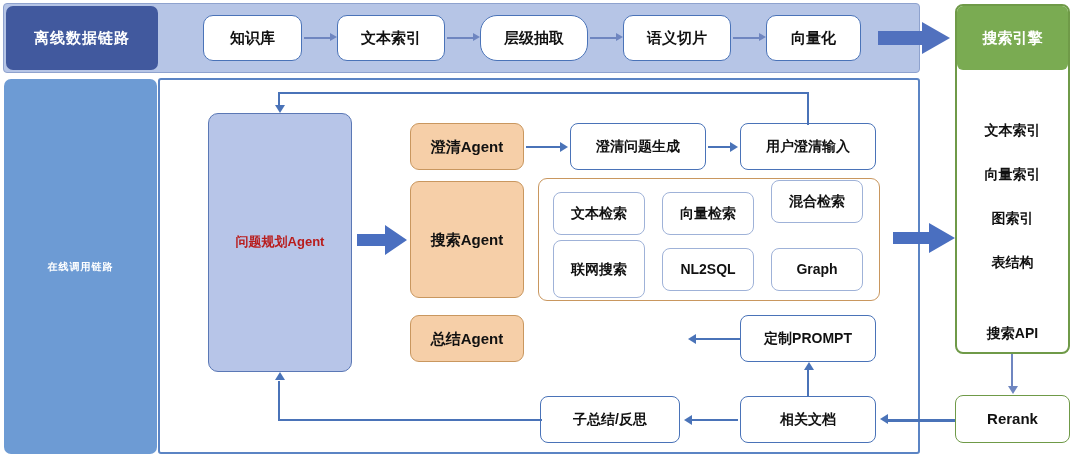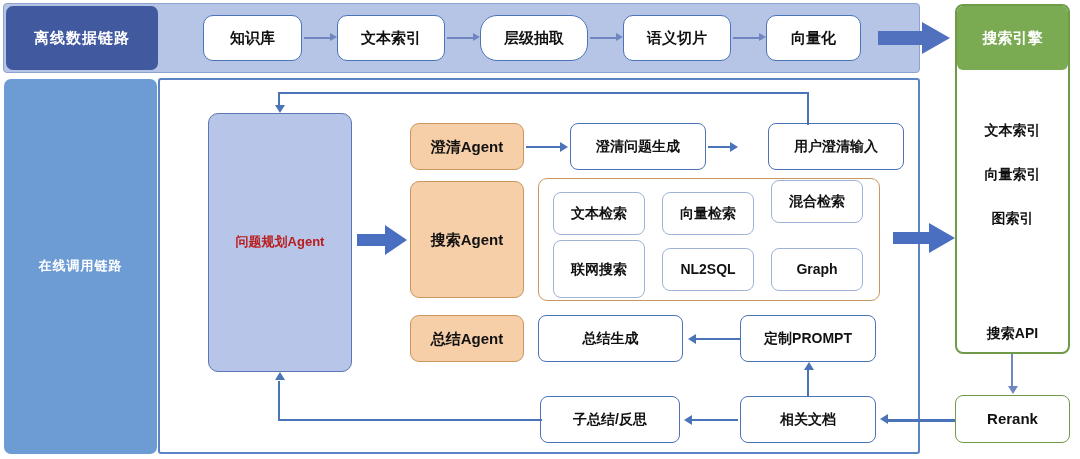--- a/index.html
+++ b/index.html
@@ -31,21 +31,21 @@
     left:6px;top:6px;width:152px;height:64px;
     background:#41599e;
     border-radius:7px;
     color:#ffffff;font-weight:bold;font-size:15px;
     letter-spacing:1px;
   }
   .online-label{
     left:4px;top:79px;width:153px;height:375px;
     background:#6d9bd4;
     border-radius:7px;
-    color:#ffffff;font-weight:bold;font-size:13px;
+    color:#ffffff;font-weight:bold;font-size:10px;
     letter-spacing:1px;
   }
   .online-panel{
     left:158px;top:78px;width:762px;height:376px;
     background:#ffffff;
     border:2px solid #5b84c4;
     border-radius:3px;
   }
 
   
@@ -166,21 +166,21 @@
   </div>
 
   <div class="abs ctr online-label">在线调用链路</div>
 
   <div class="abs online-panel"></div>
 
   <div class="abs ctr node-plan" style="left:208px;top:113px;width:144px;height:259px;">问题规划Agent</div>
 
   <div class="abs ctr node-agent" style="left:410px;top:123px;width:114px;height:47px;">澄清Agent</div>
   <div class="abs ctr node node-sm" style="left:570px;top:123px;width:136px;height:47px;">澄清问题生成</div>
-  <div class="abs ctr node node-sm" style="left:740px;top:123px;width:136px;height:47px;margin-left:28px;">用户澄清输入</div>
+  <div class="abs ctr node node-sm" style="left:740px;top:123px;width:136px;height:47px;">用户澄清输入</div>
 
   <div class="abs ln lnh" style="left:526px;top:146px;width:34px;"></div>
   <div class="abs arrow ar-right" style="left:560px;top:142px;"></div>
 
   <div class="abs ln lnh" style="left:708px;top:146px;width:22px;"></div>
   <div class="abs arrow ar-right" style="left:730px;top:142px;"></div>
 
   <div class="abs ln lnv" style="left:807px;top:92px;height:33px;"></div>
   <div class="abs ln lnh" style="left:278px;top:92px;width:531px;"></div>
   <div class="abs ln lnv" style="left:278px;top:92px;height:14px;"></div>
@@ -204,21 +204,20 @@
   <div class="abs ctr chip" style="left:662px;top:248px;width:92px;height:43px;">NL2SQL</div>
   <div class="abs ctr chip" style="left:771px;top:248px;width:92px;height:43px;">Graph</div>
 
   <div class="blockarrow" style="left:893px;top:223px;">
     <svg width="62" height="30" viewBox="0 0 62 30">
       <polygon points="0,9 36,9 36,0 62,15 36,30 36,21 0,21" fill="#4a6fc0"></polygon>
     </svg>
   </div>
 
   <div class="abs ctr node-agent" style="left:410px;top:315px;width:114px;height:47px;">总结Agent</div>
-  <div class="abs ctr node node-sm" style="left:538px;top:315px;width:145px;height:47px;">总结生成</div>
   <div class="abs ctr node node-sm" style="left:740px;top:315px;width:136px;height:47px;">定制PROMPT</div>
 
   <div class="abs ln lnh" style="left:696px;top:338px;width:44px;"></div>
   <div class="abs arrow ar-left" style="left:688px;top:334px;"></div>
 
   <div class="abs ctr node node-sm" style="left:540px;top:396px;width:140px;height:47px;">子总结/反思</div>
   <div class="abs ctr node node-sm" style="left:740px;top:396px;width:136px;height:47px;">相关文档</div>
 
   <div class="abs ln lnv" style="left:807px;top:370px;height:27px;"></div>
   <div class="abs arrow ar-up" style="left:804px;top:362px;"></div>
@@ -232,20 +231,21 @@
   <div class="abs ln lnh" style="left:278px;top:419px;width:264px;"></div>
   <div class="abs ln lnv" style="left:278px;top:381px;height:40px;"></div>
   <div class="abs arrow ar-up" style="left:275px;top:372px;"></div>
 
   <div class="abs engine-card"></div>
   <div class="abs ctr engine-head">搜索引擎</div>
 
   <div class="abs ctr engine-item" style="top:116px;">文本索引</div>
   <div class="abs ctr engine-item" style="top:160px;">向量索引</div>
   <div class="abs ctr engine-item" style="top:204px;">图索引</div>
+  <div class="abs ctr engine-item" style="top:248px;">表结构</div>
   <div class="abs ctr engine-item" style="top:292px;margin-top:27px;">搜索API</div>
 
   <div class="abs ln-g lnv" style="left:1011px;top:354px;height:33px;"></div>
   <div class="abs arrow ar-down-g" style="left:1008px;top:386px;"></div>
 
   <div class="abs ctr rerank">Rerank</div>
 
 </div>
 
 </body></html>

